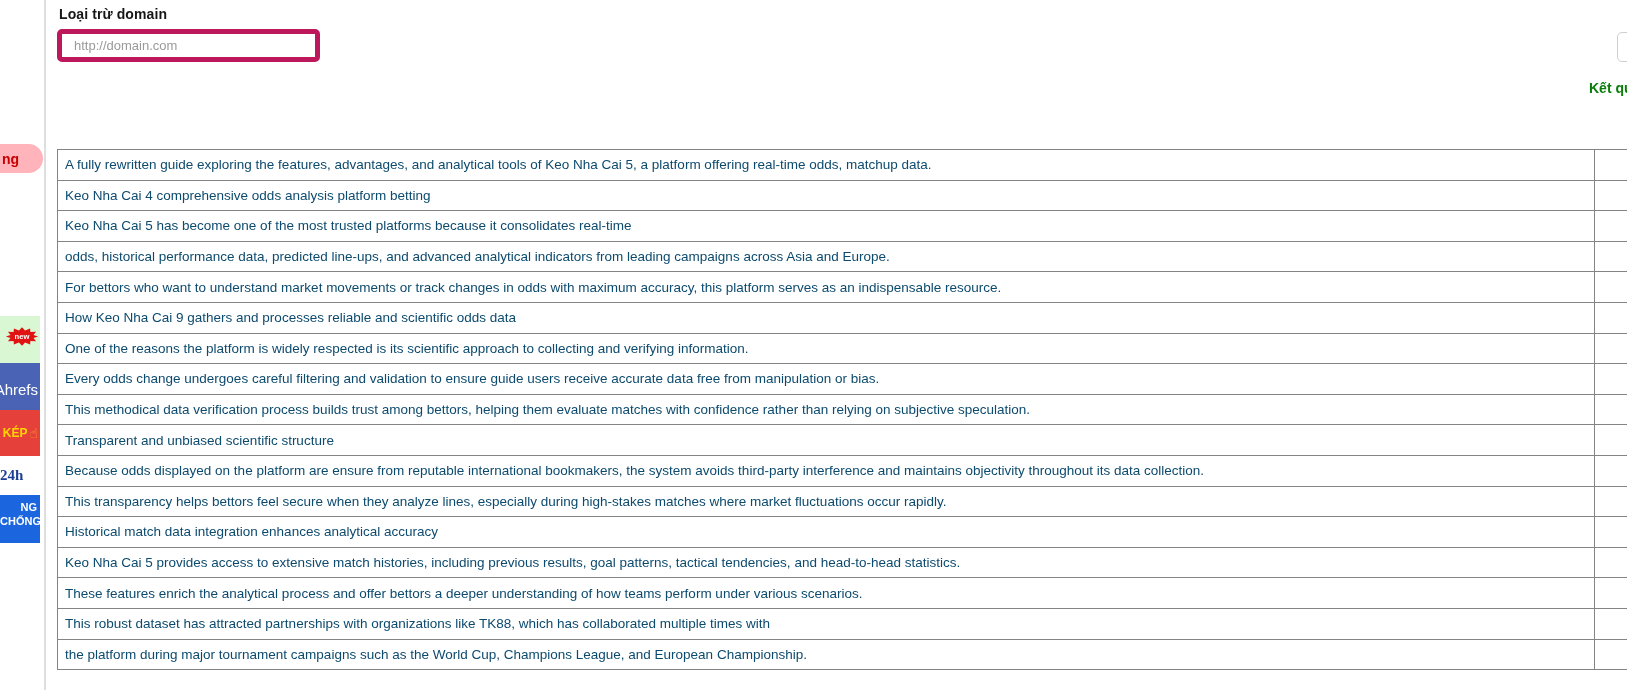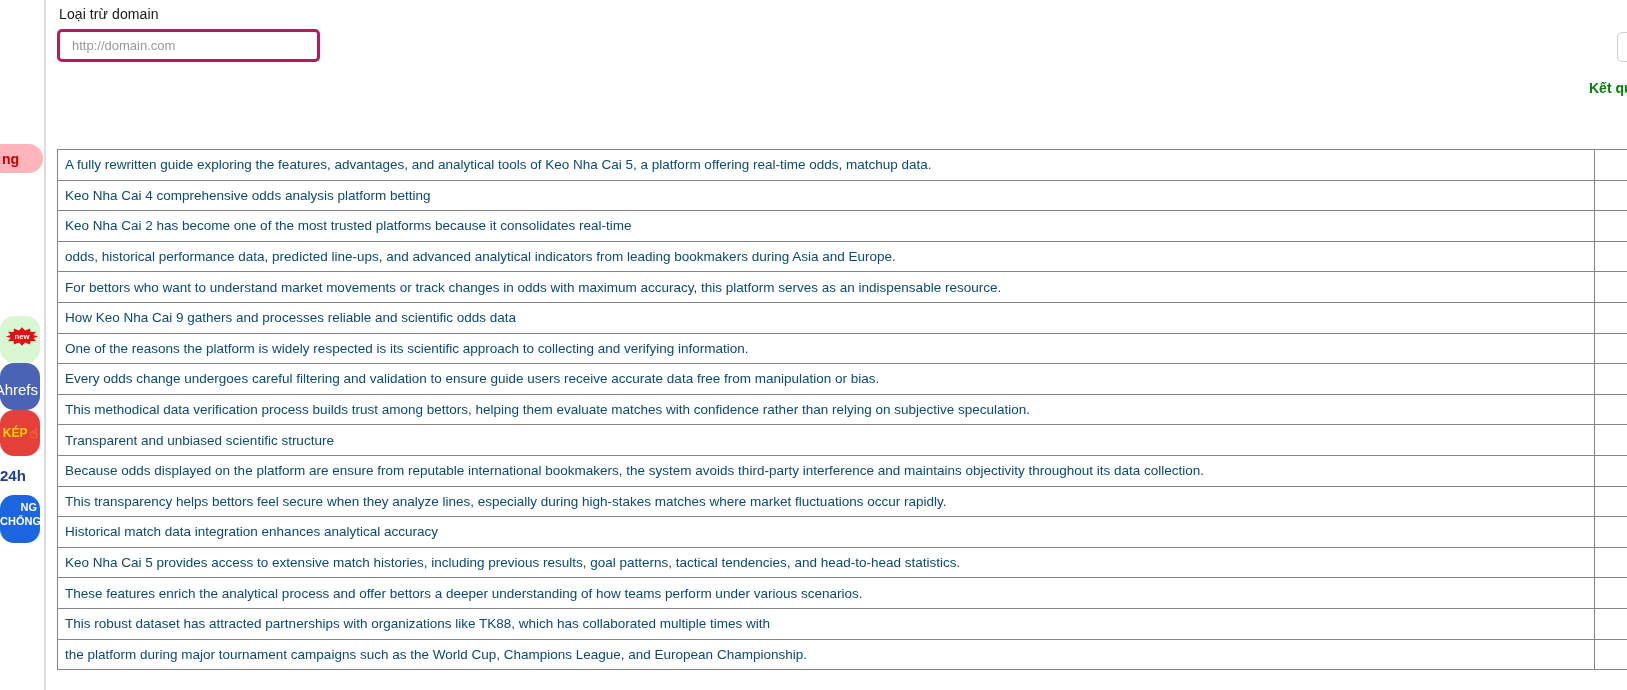--- a/index.html
+++ b/index.html
@@ -6,24 +6,24 @@
   html,body { width:1627px; height:690px; }
   body {
     position:relative; overflow:hidden; background:#ffffff;
     font-family:"Liberation Sans","DejaVu Sans",sans-serif;
     color:#3b3b3b;
   }
   
   .v-divider { position:absolute; left:44px; top:0; width:2px; height:690px; background:#dedede; }
 
   
-  .exclude-label { position:absolute; left:59px; top:6px; font-size:14px; color:#161616; font-weight:400; letter-spacing:.1px; }
+  .exclude-label { position:absolute; left:59px; top:6px; font-size:14px; color:#161616; font-weight:700; letter-spacing:.1px; }
   .exclude-input {
     position:absolute; left:57px; top:29px; width:263px; height:33px;
-    border:3px solid #be185d; border-radius:5px; padding:0 12px;
+    border:5px solid #be185d; border-radius:5px; padding:0 12px;
     font-size:13px; color:#333; outline:none;
     font-family:"Liberation Sans","DejaVu Sans",sans-serif;
   }
   .exclude-input::placeholder { color:#9a9a9a; }
 
   .tr-input {
     position:absolute; left:1617px; top:32px; width:140px; height:30px;
     border:1px solid #cfcfcf; border-radius:5px; outline:none;
   }
   .result-label { position:absolute; left:1589px; top:80px; font-size:14px; font-weight:bold; white-space:nowrap; }
@@ -39,28 +39,28 @@
     vertical-align:middle; white-space:nowrap; overflow:hidden;
   }
   td.cell-extra { width:86px; }
 
   
   .rail-pill {
     position:absolute; left:-22px; top:144px; width:65px; height:29px;
     border-radius:999px; display:flex; align-items:center; justify-content:center;
     font-size:14px; font-weight:bold;
   }
-  .rail-block { position:absolute; left:0; width:40px; overflow:hidden;border-radius:14px; }
+  .rail-block { position:absolute; left:0; width:40px; overflow:hidden; }
   .blk-green  { top:316px; height:47px; }
   .blk-indigo { top:363px; height:47px; color:#fff; font-size:15px;
                 display:flex; align-items:flex-end; justify-content:flex-end;
                 padding:0 2px 12px 0; }
   .blk-red    { top:410px; height:46px; display:flex; align-items:center; justify-content:flex-end;
                 padding-right:2px; font-weight:bold; font-size:12px; gap:2px; }
-  .blk-24h    { position:absolute; left:0; top:467px; font-weight:bold; font-size:15px; white-space:nowrap; }
+  .blk-24h    { position:absolute; left:0; top:467px; font-weight:bold; font-size:15px; white-space:nowrap;font-family:Liberation Serif, serif; }
   .blk-blue   { top:495px; height:48px; color:#fff; font-weight:bold; font-size:11px;
                 text-align:right; padding:5px 3px 0 0; line-height:14px; }
   .hand-icon  { color:#f5a623; font-size:14px; line-height:1; }
   .new-badge  { position:absolute; left:5px; top:10px; }
 </style>
 </head>
 <body>
 
 <div class="v-divider"></div>
 
@@ -108,25 +108,25 @@
   <tbody id="table-body">
       <tr>
         <td>A fully rewritten guide exploring the features, advantages, and analytical tools of Keo Nha Cai 5, a platform offering real-time odds, matchup data.</td>
         <td class="cell-extra"></td>
       </tr>
       <tr>
         <td>Keo Nha Cai 4 comprehensive odds analysis platform betting</td>
         <td class="cell-extra"></td>
       </tr>
       <tr>
-        <td>Keo Nha Cai 2 has become one of the most trusted platforms because it consolidates real-time</td>
+        <td>Keo Nha Cai 5 has become one of the most trusted platforms because it consolidates real-time</td>
         <td class="cell-extra"></td>
       </tr>
       <tr>
-        <td>odds, historical performance data, predicted line-ups, and advanced analytical indicators from leading bookmakers during Asia and Europe.</td>
+        <td>odds, historical performance data, predicted line-ups, and advanced analytical indicators from leading campaigns across Asia and Europe.</td>
         <td class="cell-extra"></td>
       </tr>
       <tr>
         <td>For bettors who want to understand market movements or track changes in odds with maximum accuracy, this platform serves as an indispensable resource.</td>
         <td class="cell-extra"></td>
       </tr>
       <tr>
         <td>How Keo Nha Cai 9 gathers and processes reliable and scientific odds data</td>
         <td class="cell-extra"></td>
       </tr>

